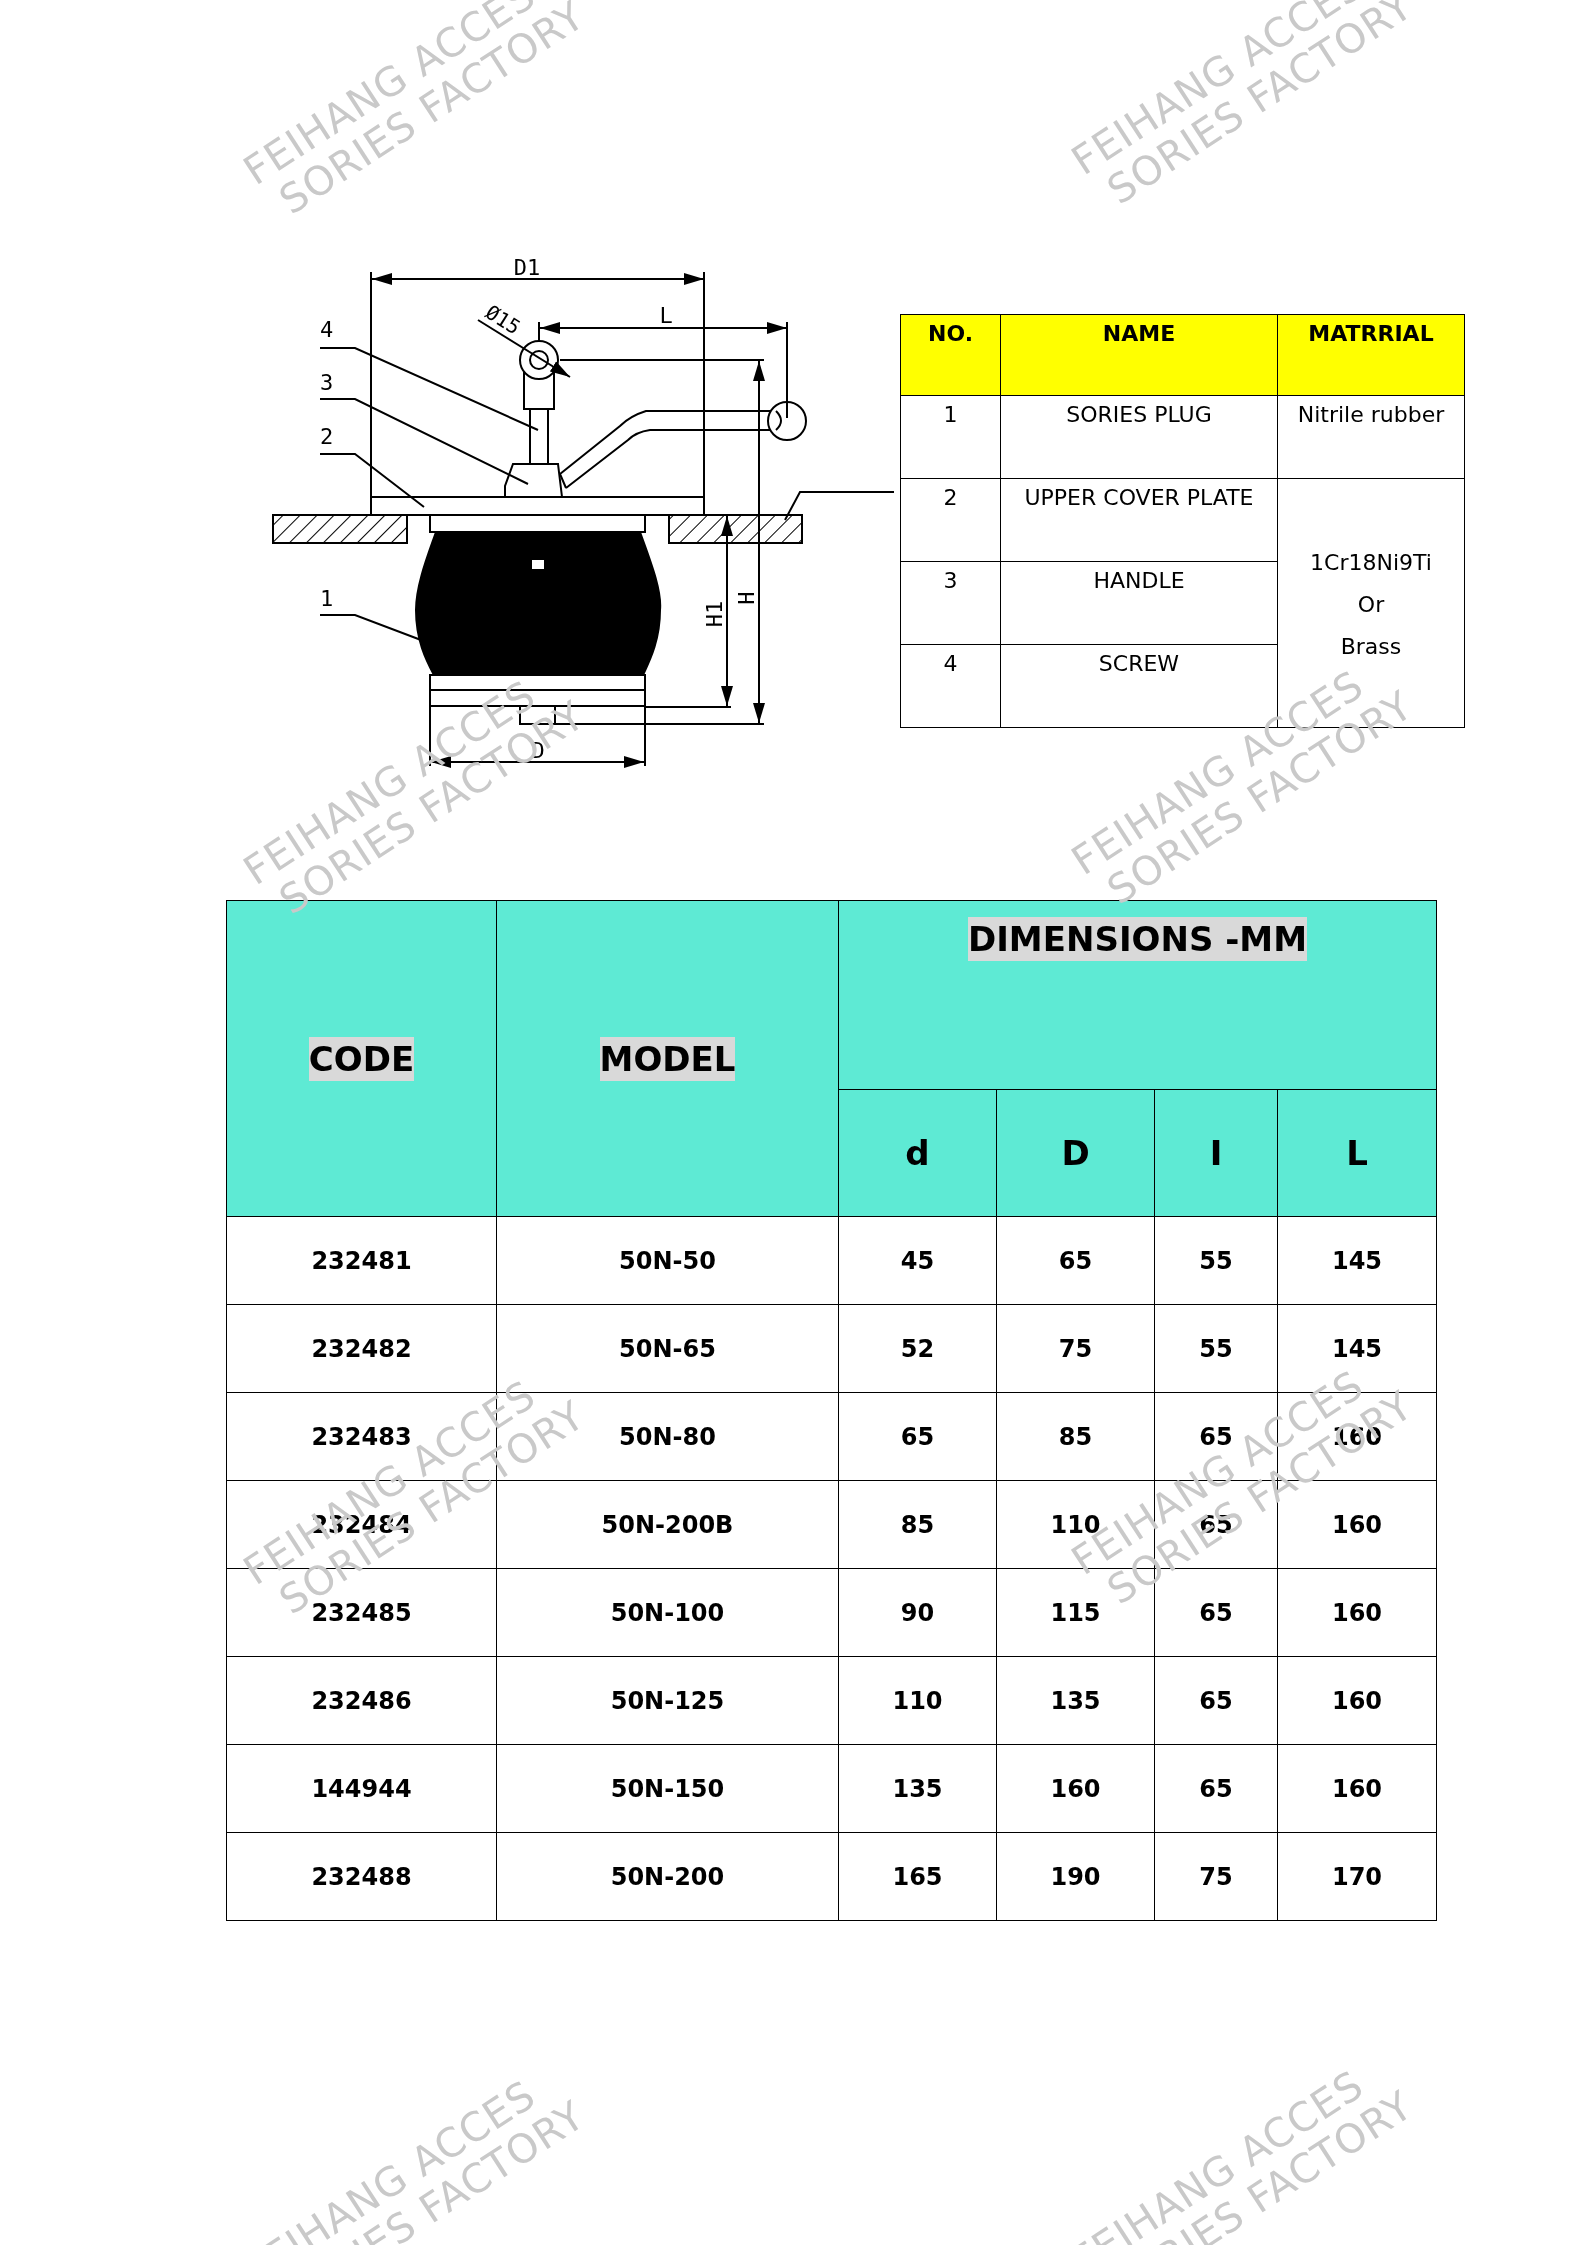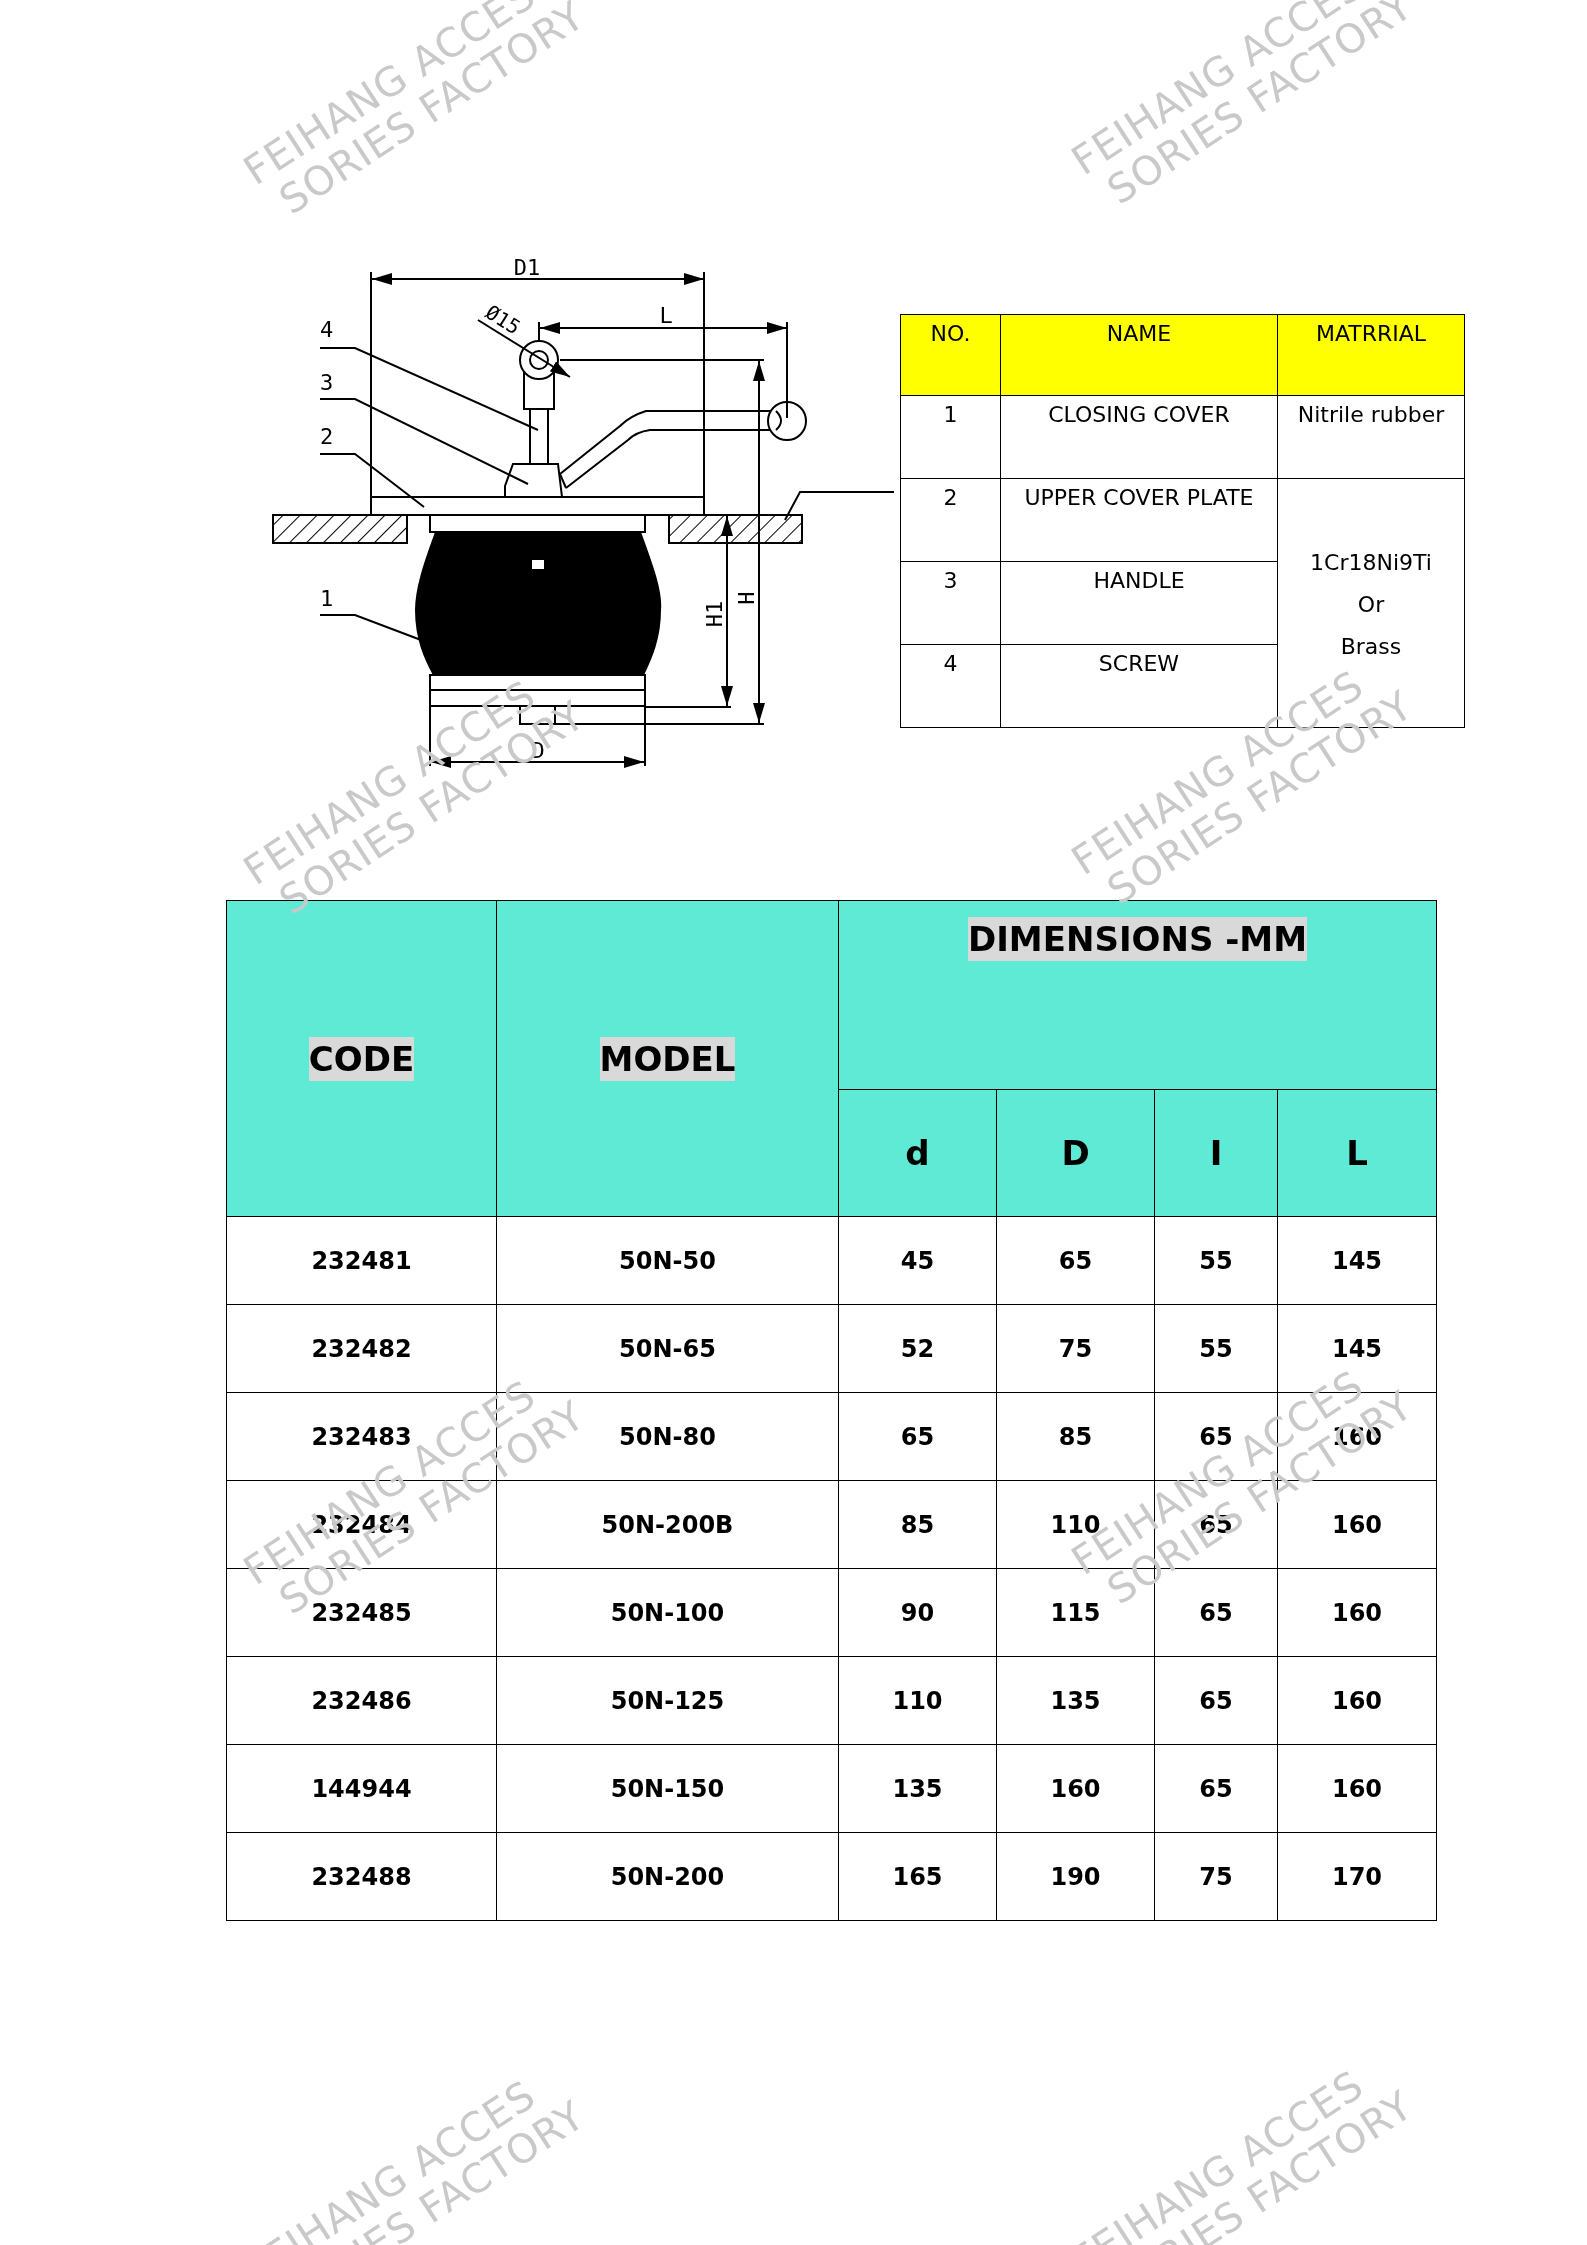--- a/index.html
+++ b/index.html
@@ -10,21 +10,21 @@
     .wm span { display: block; }
     .wm .l2 { padding-left: 14px; }
 
     
     #diagram { position: absolute; left: 0; top: 0; width: 900px; height: 800px; }
     .dlabel { font-family: "DejaVu Sans Mono", monospace; font-size: 22px; }
 
     
     #parts { position: absolute; left: 900px; top: 314px; border-collapse: collapse; font-family: "DejaVu Sans", sans-serif; font-size: 22px; }
     #parts td, #parts th { border: 1.5px solid #000; text-align: center; vertical-align: top; padding: 6px 4px 0; }
-    #parts th { background: #ffff00; font-weight: normal; height: 74px; font-size: 22px; }
+    #parts th { background: #ffff00; font-weight: bold; height: 74px; font-size: 22px; }
     #parts .c0 { width: 91px; }
     #parts .c1 { width: 268px; }
     #parts .c2 { width: 178px; }
     #parts td { height: 76px; }
     #parts .mat-merged { vertical-align: middle; line-height: 42px; padding-top: 4px; }
 
     
     #dims { position: absolute; left: 226px; top: 900px; border-collapse: collapse; font-family: "DejaVu Sans", sans-serif; }
     #dims th, #dims td { border: 1.5px solid #000; text-align: center; padding: 0; }
     #dims th { background: #5eead4; font-weight: bold; font-size: 34px; }
@@ -124,21 +124,21 @@
 
 <table id="parts">
   <tbody>
       <tr>
     <th class="c0">NO.</th>
     <th class="c1">NAME</th>
     <th class="c2">MATRRIAL</th>
   </tr>
   <tr>
     <td>1</td>
-    <td>CLOSING COVER</td>
+    <td>SORIES PLUG</td>
     <td>Nitrile rubber</td>
   </tr>
   <tr>
     <td>2</td>
     <td>UPPER COVER PLATE</td>
     <td rowspan="3" class="mat-merged">
       <div>1Cr18Ni9Ti</div>
       <div>Or</div>
       <div>Brass</div>
     </td>

